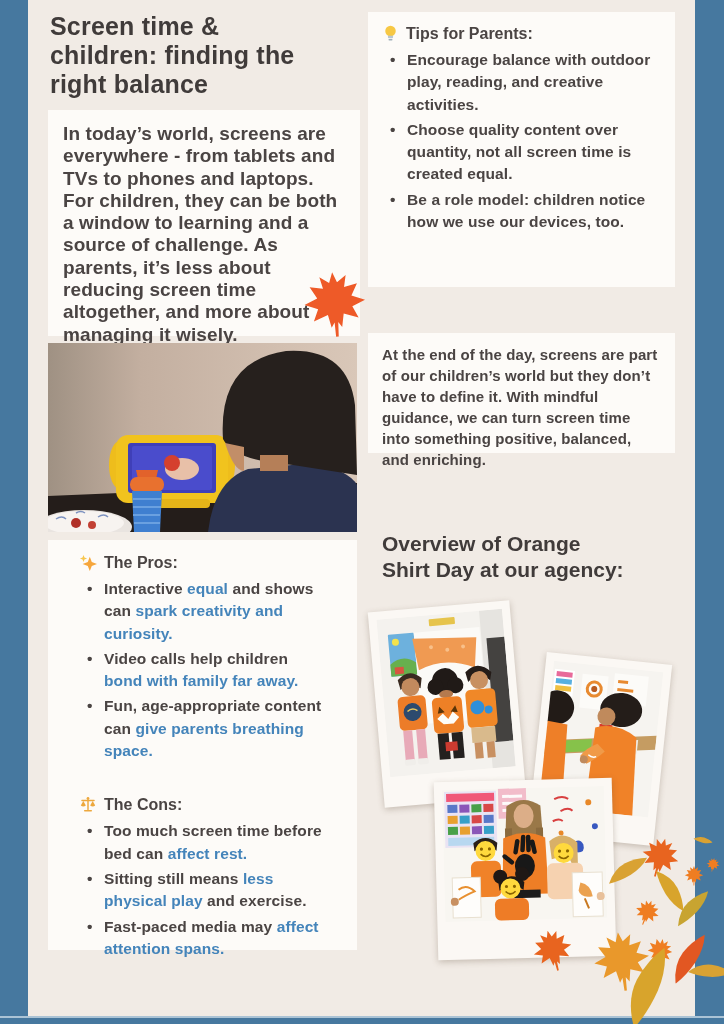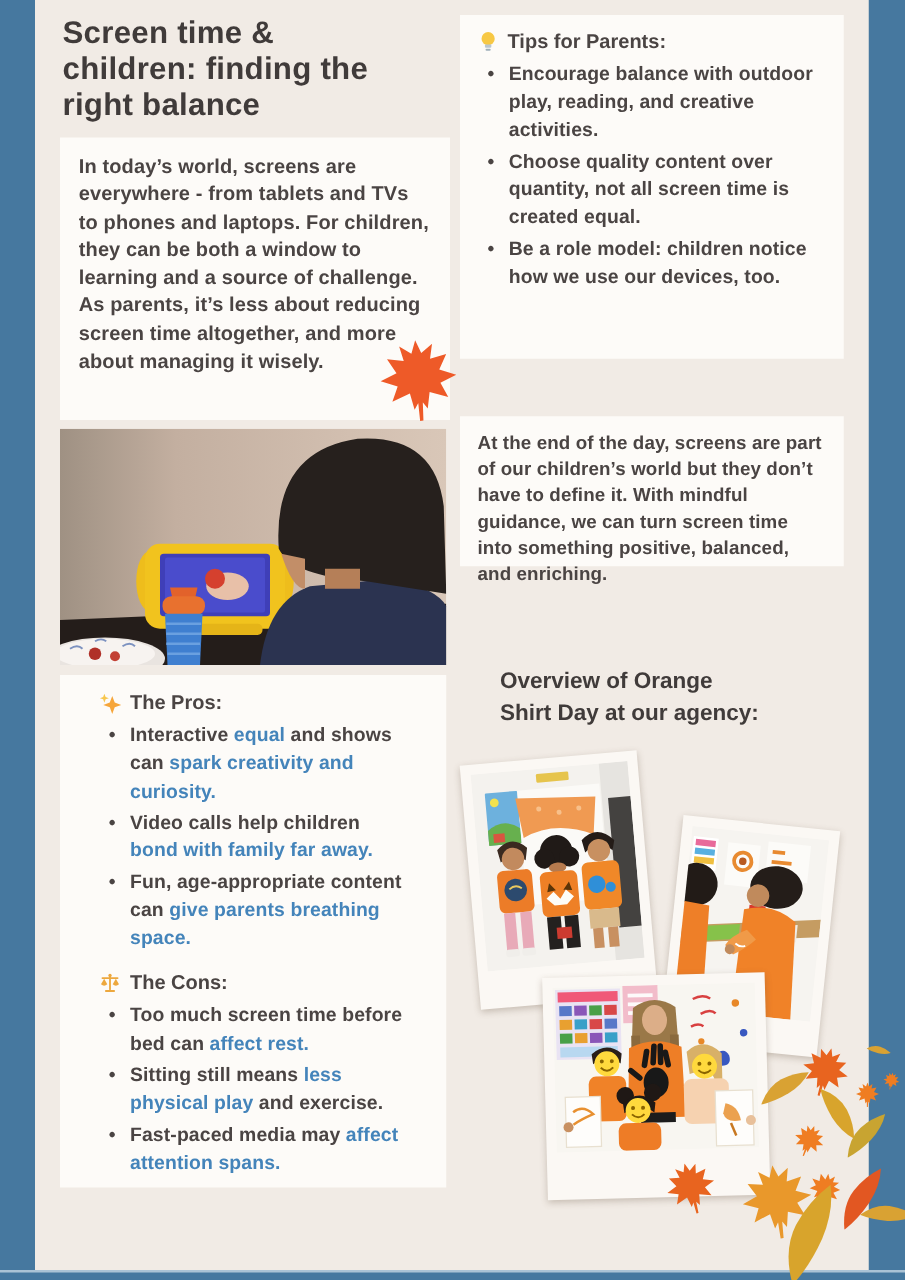--- a/index.html
+++ b/index.html
@@ -9,43 +9,43 @@
   .bar { position:absolute; background:#46789f; z-index:2; }
   .bar.left  { left:0; top:0; width:28px; height:1024px; }
   .bar.right { left:695px; top:0; width:29px; height:1024px; }
   .bar.bottom{ left:0; top:1016px; width:724px; height:8px; border-top:2px solid #abc3d5; box-sizing:border-box; }
 
   h1.page-title { position:absolute; left:50px; top:12px; margin:0; font-size:25px; line-height:29px;
     font-weight:700; color:#403b3a; letter-spacing:.2px; z-index:1; }
   h1.page-title span { display:block; }
 
   .card { position:absolute; background:#fdfbf8; box-sizing:border-box; z-index:1; }
-  .card p { margin:0; font-size:16px; line-height:22.3px; color:#4a4443; font-weight:700; letter-spacing:.1px; }
+  .card p { margin:0; font-size:19px; line-height:22.3px; color:#4a4443; font-weight:700; letter-spacing:.1px; }
 
   .intro-card   { left:48px;  top:110px; width:312px; height:226px; padding:13px 15px; }
   .tips-card    { left:368px; top:12px;  width:307px; height:275px; padding:8px 12px; }
   .closing-card { left:368px; top:333px; width:307px; height:120px; padding:11px 14px; }
   .closing-card p { font-size:15px; line-height:21px; }
   .proscons-card{ left:48px;  top:540px; width:309px; height:410px; padding:10px 29px; }
 
   .section-head { display:flex; align-items:center; gap:7px; font-size:16px; font-weight:700;
     color:#4a4443; margin:4px 0 6px 2px; }
   .section-head .ic { display:inline-flex; }
-  .section-head.cons-head { margin-top:16px; }
+  .section-head.cons-head { margin-top:34px; }
 
   ul.blist { list-style:none; margin:0; padding:0 0 0 10px; }
   ul.blist li { position:relative; padding-left:17px; margin-bottom:3px; font-size:15.5px;
     line-height:22.3px; color:#4a4443; font-weight:700; letter-spacing:.1px; }
   ul.blist li::before { content:"\2022"; position:absolute; left:0; top:0; }
   .hl { color:#4484ba; }
 
   .photo-main { position:absolute; left:48px; top:343px; width:309px; height:189px; z-index:1; }
   .photo-main svg { display:block; }
 
-  h2.overview { position:absolute; left:400px; top:531px; margin:0; font-size:18px; line-height:26px;
+  h2.overview { position:absolute; left:382px; top:531px; margin:0; font-size:21px; line-height:26px;
     color:#403b3a; font-weight:700; z-index:1; }
   h2.overview span { display:block; }
 
   .polaroid { position:absolute; background:#fbf8f4; box-shadow:0 2px 6px rgba(95,75,55,.3); box-sizing:border-box; }
   .polaroid svg { display:block; }
   .p1 { left:376px; top:606px; width:142px; height:196px; padding:8px 8px 30px; transform:rotate(-5deg); z-index:3; }
   .p2 { left:537px; top:658px; width:126px; height:182px; padding:8px 8px 28px; transform:rotate(6deg); z-index:4; }
   .p3 { left:436px; top:780px; width:178px; height:178px; padding:8px 8px 38px; transform:rotate(-1.5deg); z-index:5; }
 
   .leaf { position:absolute; z-index:6; }

